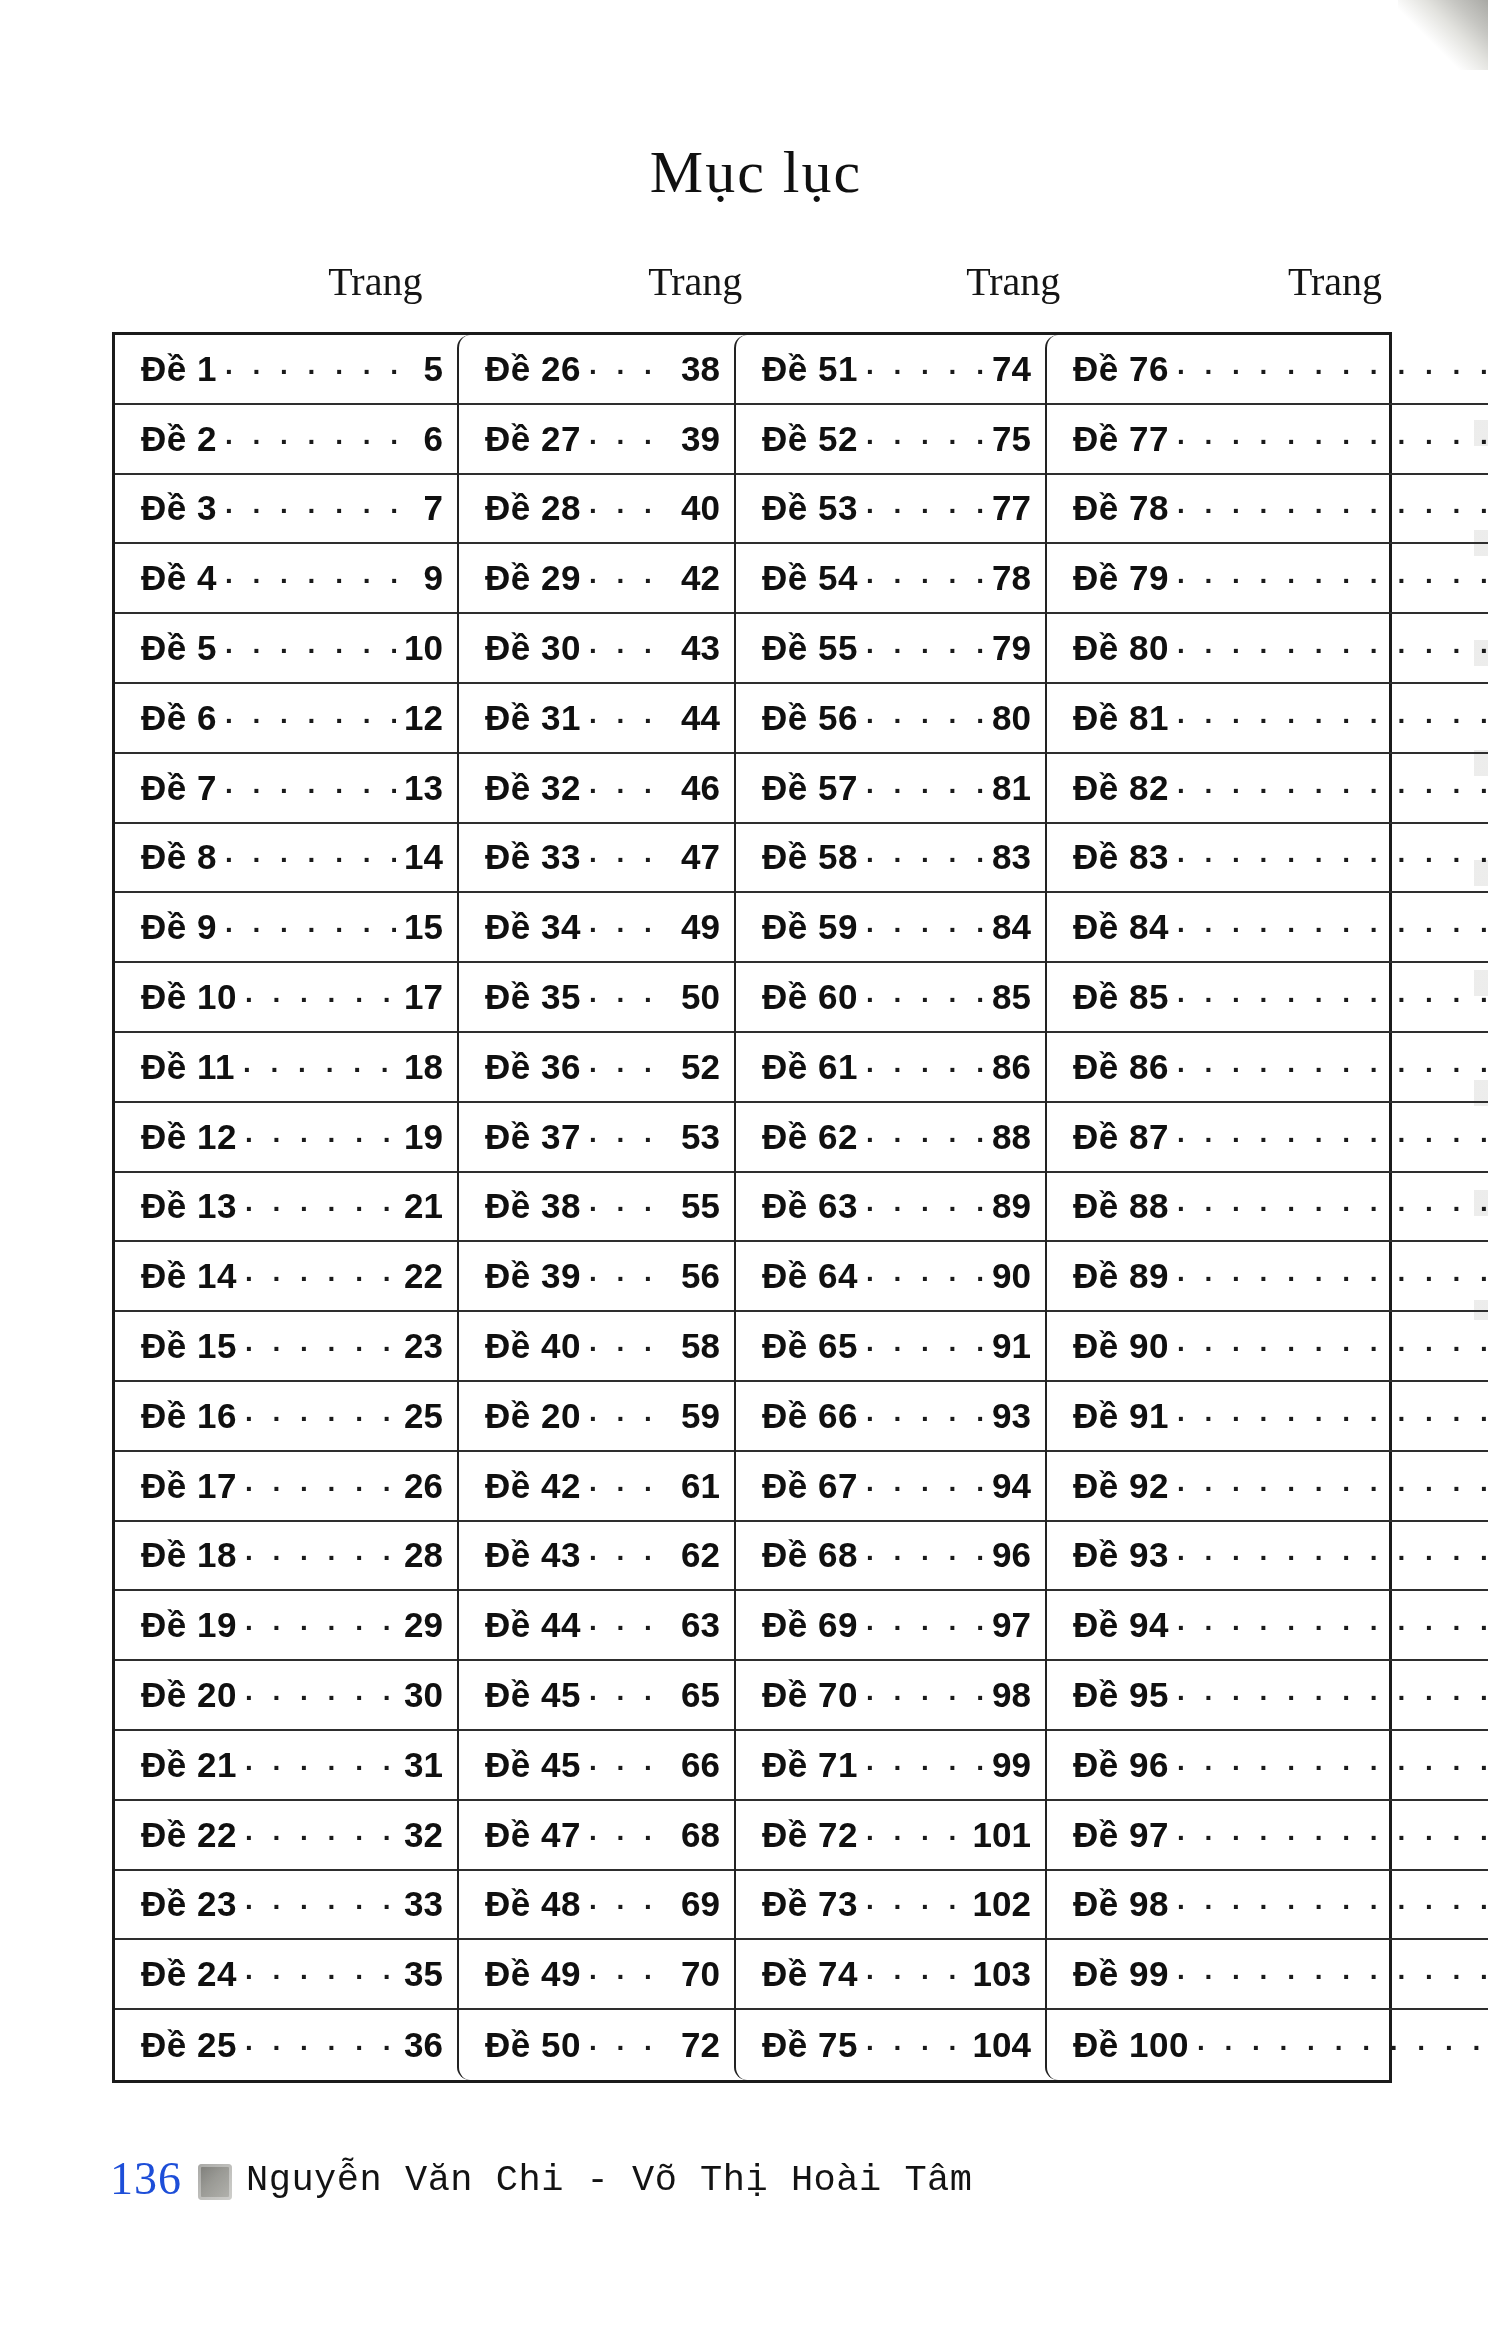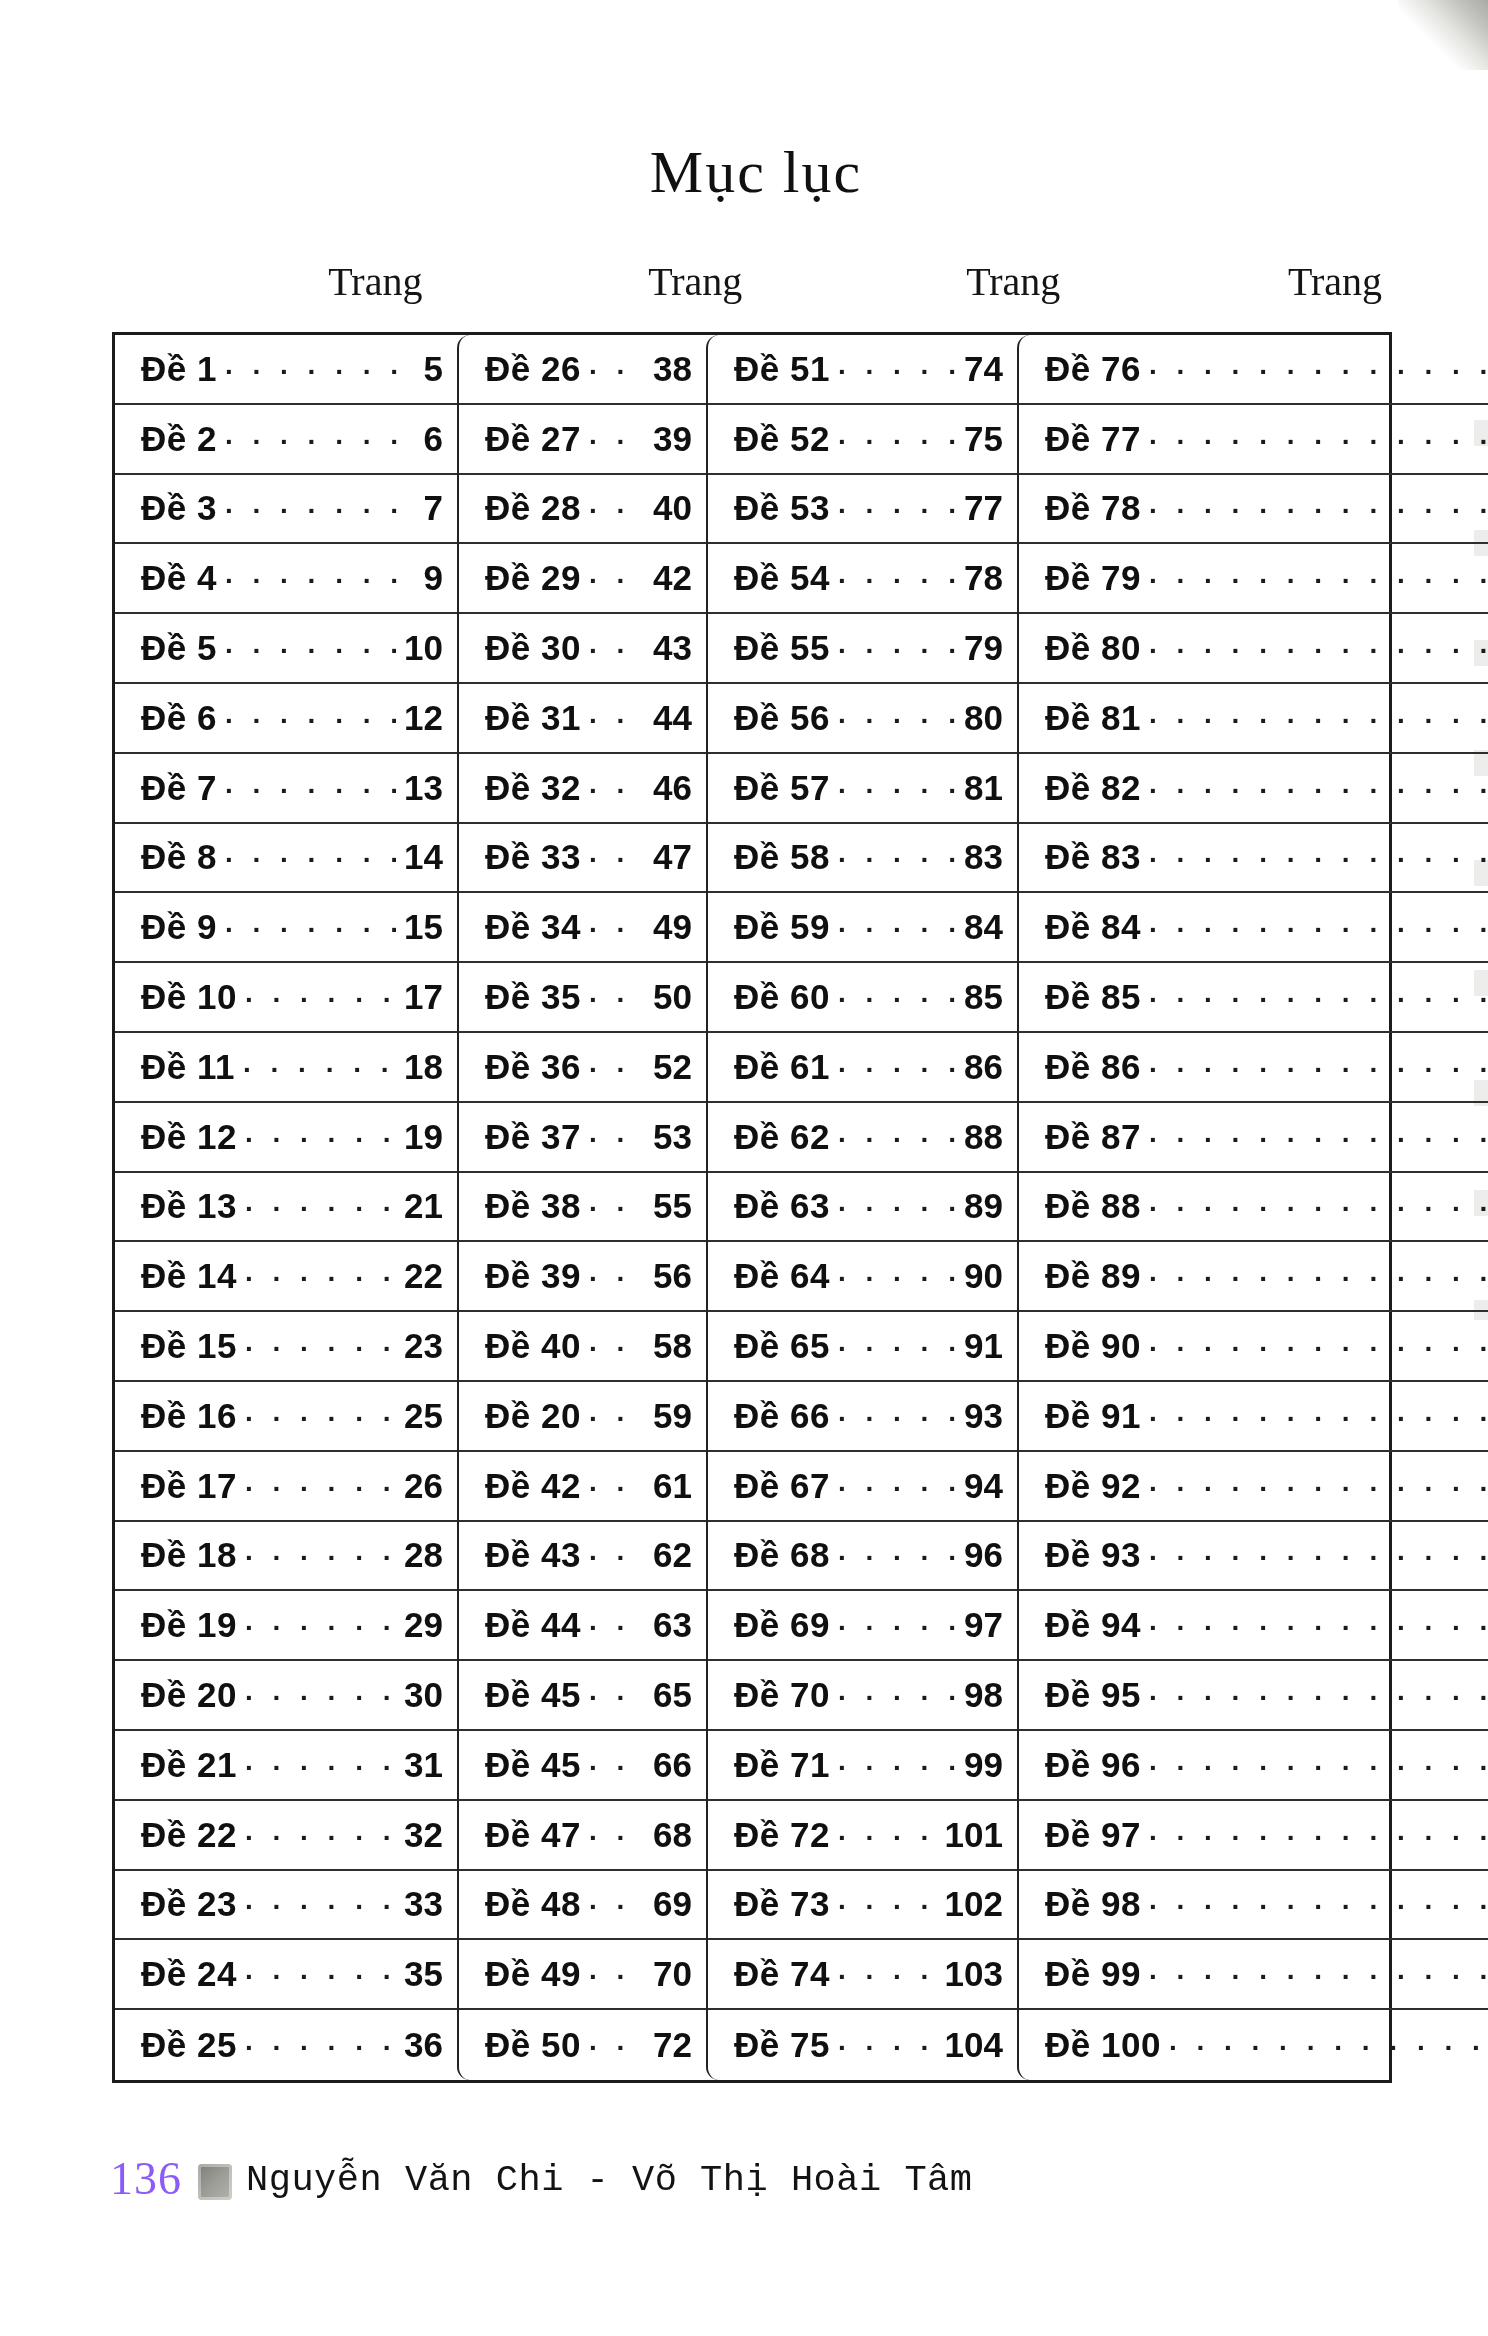--- a/index.html
+++ b/index.html
@@ -58,21 +58,21 @@
   .toc-table {
     position: absolute;
     top: 332px; left: 112px;
     width: 1280px;
     display: flex;
     border: 3px solid #1b1b1b;
     background: #fff;
   }
   .toc-col { display: flex; flex-direction: column; border-radius: 13px; }
   .toc-col:nth-child(1) { width: 342px; }
-  .toc-col:nth-child(2) { width: 249px; }
+  .toc-col:nth-child(2) { width: 277px; }
   .toc-col:nth-child(3) { width: 311px; }
   .toc-col:nth-child(4) { flex: 1; }
   .toc-col + .toc-col { border-left: 2.5px solid #222; }
   .toc-cell {
     height: 69.8px;
     display: flex;
     align-items: center;
     border-bottom: 2px solid #2e2e2e;
     padding: 0 14px 0 26px;
     overflow: hidden;
@@ -107,21 +107,21 @@
   }
   .footer {
     position: absolute;
     top: 2152px; left: 110px;
     display: flex;
     align-items: center;
   }
   .footer .pgnum {
     font-family: "Liberation Serif", serif;
     font-size: 46px;
-    color: #8b5cf6;
+    color: #1d4ed8;
     letter-spacing: 1px;
   }
   .footer .logo {
     width: 34px; height: 36px;
     margin: 6px 14px 0 16px;
     border-radius: 4px;
     background:
       linear-gradient(135deg, #7b7b77 0%, #9a9a95 45%, #b5b5b0 100%);
     box-shadow: inset 0 0 0 3px rgba(255,255,255,0.35);
   }

